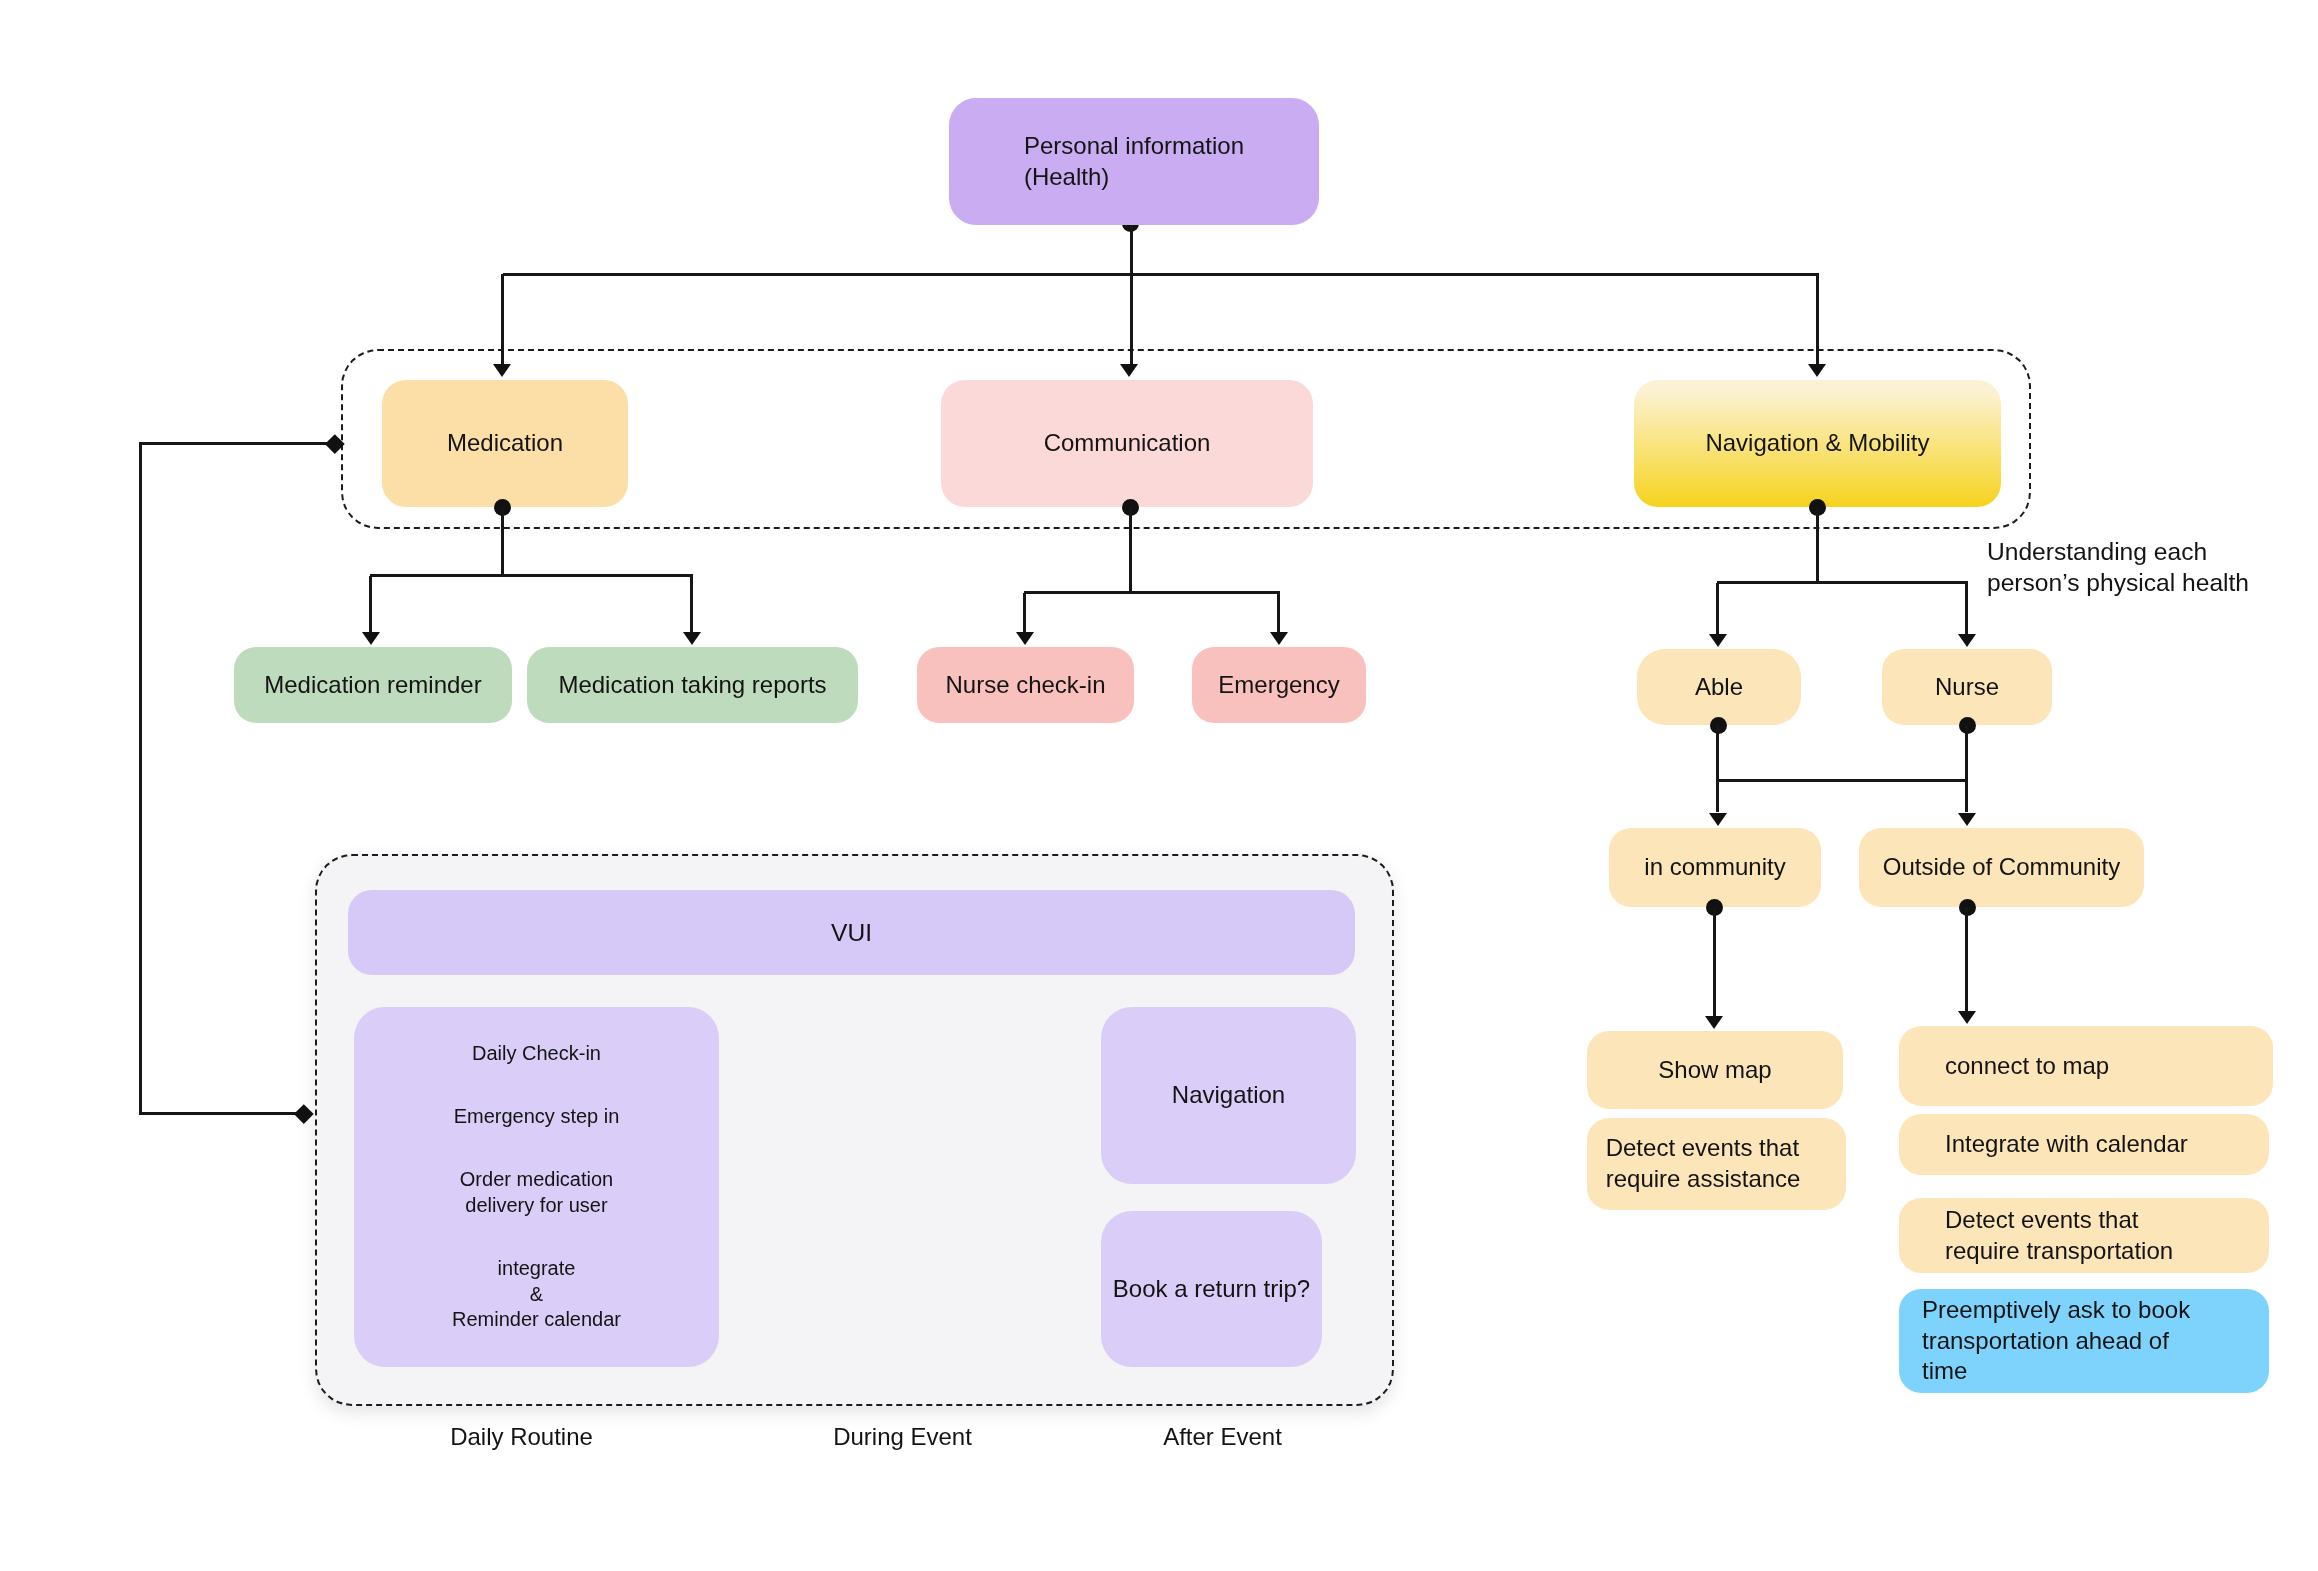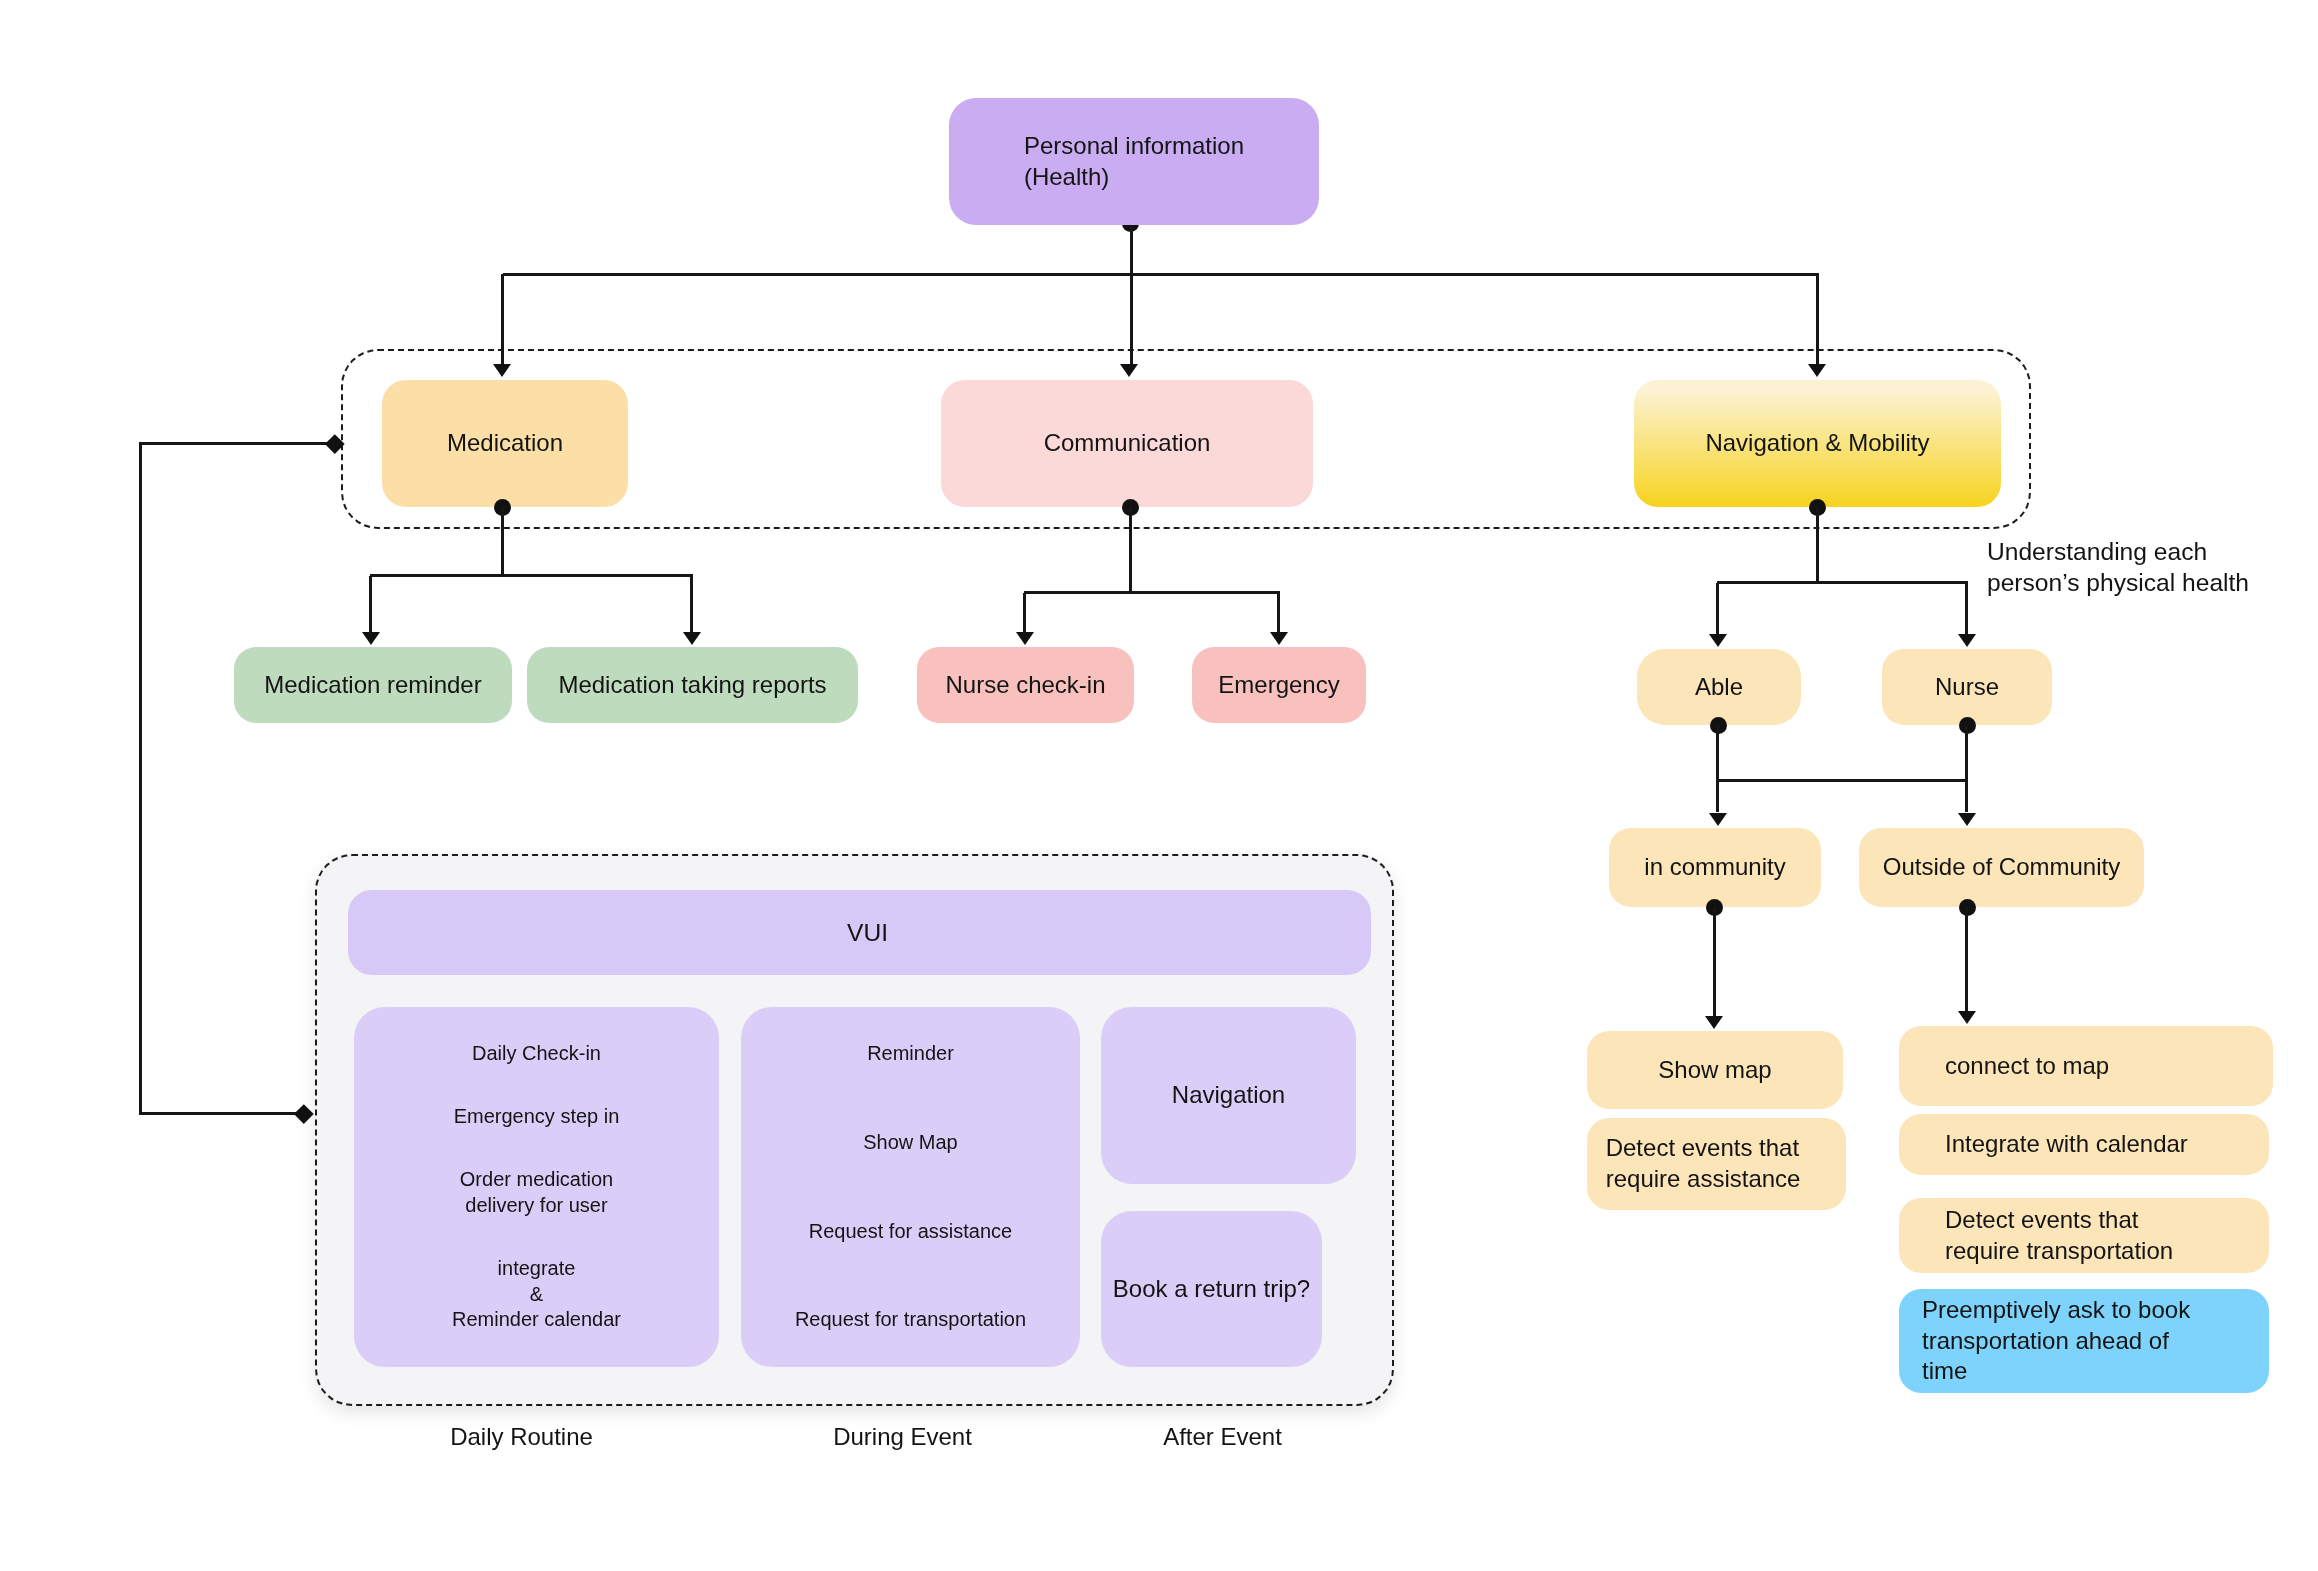--- a/index.html
+++ b/index.html
@@ -80,21 +80,20 @@
     white-space:pre-line;
   }
   .col-box .item{white-space:pre-line;}
   .vui-bar{
     position:absolute;
     border-radius:24px;
     display:flex;
     align-items:center;
     justify-content:center;
     font-size:24.6px;
-    padding-left:16px;
   }
 </style>
 </head>
 <body>
 
 <div class="canvas">
 
   <div class="dashed-rect" style="left:341px;top:349px;width:1690px;height:180px"></div>
 
   <div class="dot" style="left:1122px;top:215px"></div>
@@ -186,26 +185,20 @@
   <div class="col-box" style="left: 354px; top: 1007px; width: 365px; height: 360px; background: rgb(218, 206, 249);">
     <div class="item">Daily Check-in</div>
     <div class="item">Emergency step in</div>
     <div class="item">Order medication
 delivery for user</div>
     <div class="item">integrate
 &amp;
 Reminder calendar</div>
   </div>
 
-  <div class="col-box" style="left: 741px; top: 1007px; width: 339px; height: 360px; background: rgb(218, 206, 249);">
-    <div class="item">Reminder</div>
-    <div class="item">Show Map</div>
-    <div class="item">Request for assistance</div>
-    <div class="item">Request for transportation</div>
-  </div>
 
   <div class="node" style="left: 1101px; top: 1007px; width: 255px; height: 177px; border-radius: 31px; background: rgb(218, 206, 249);">Navigation</div>
   <div class="node" style="left: 1101px; top: 1211px; width: 221px; height: 156px; border-radius: 31px; background: rgb(218, 206, 249);">Book a return trip?</div>
 
   <div class="footer-label" style="left:394px;top:1423px">Daily Routine</div>
   <div class="footer-label" style="left:775px;top:1423px">During Event</div>
   <div class="footer-label" style="left:1095px;top:1423px">After Event</div>
 
 </div>
 

